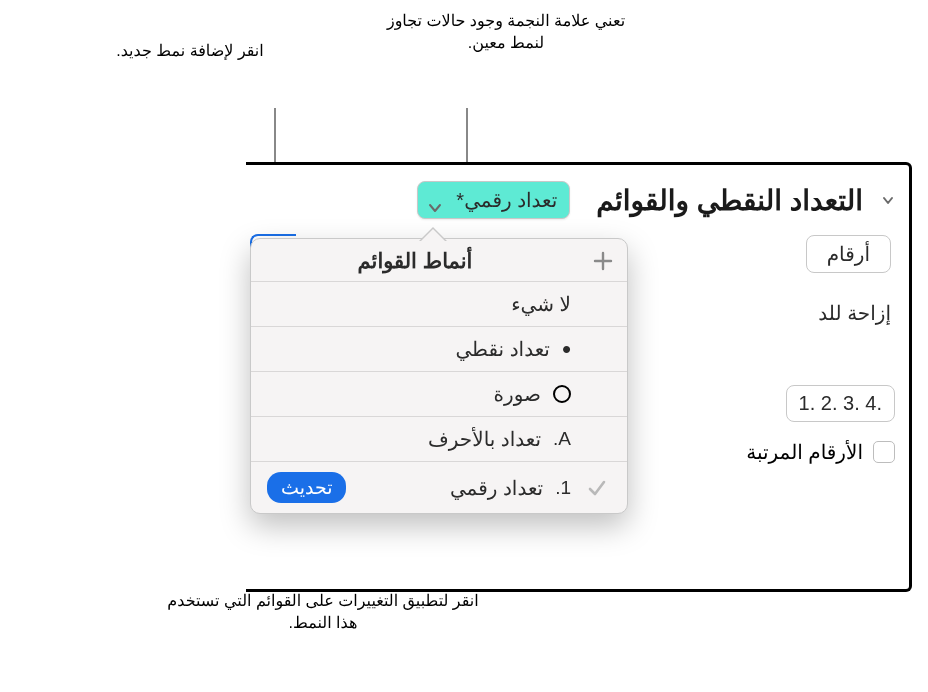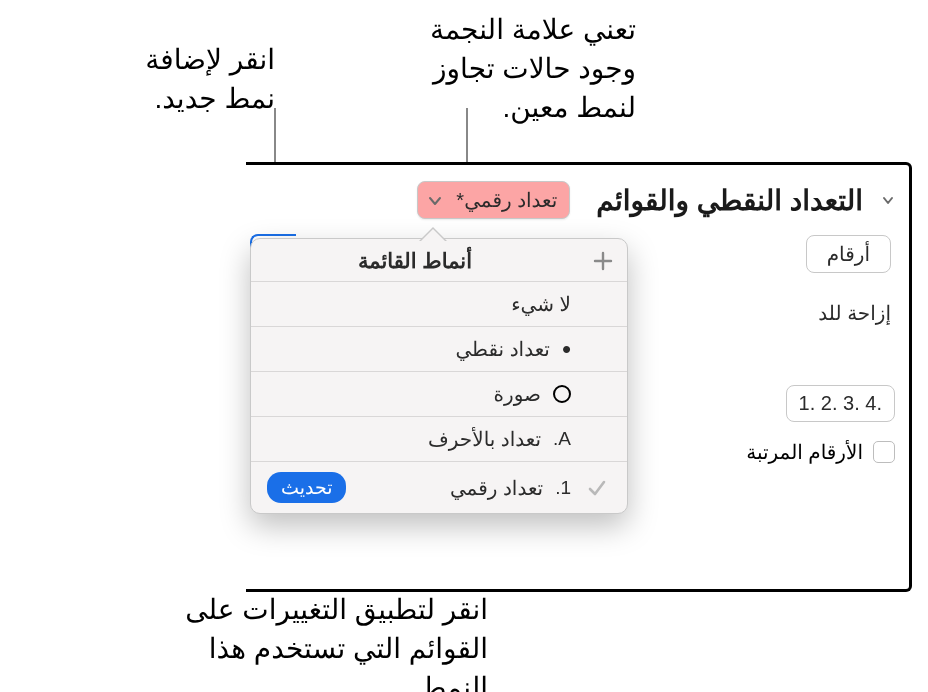--- a/index.html
+++ b/index.html
@@ -10,23 +10,23 @@
     background: #fff;
     font-family: -apple-system, "Helvetica Neue", Arial, sans-serif;
     position: relative;
     direction: rtl;
   }
 
   
   .callout {
     position: absolute;
     color: #000;
-    font-size: 28px;
+    font-size: 16px;
     line-height: 1.4;
-    text-align: right;
+    text-align: center;
     direction: rtl;
   }
   .callout-line {
     position: absolute;
     background: #888;
   }
 
   
   .panel {
     position: absolute;
@@ -57,25 +57,25 @@
   }
   .disclosure svg { display:block; }
   .section-title {
     font-size: 28px;
     font-weight: 600;
     color: #1a1a1a;
   }
 
   .style-button {
     display: flex;
-    align-items: flex-start;
+    align-items: center;
     gap: 14px;
     border: 1.5px solid #c8c8c8;
     border-radius: 8px;
-    background: #fca5a5;
+    background: #5eead4;
     padding: 6px 12px 6px 10px;
     font-size: 20px;
     color: #2b2b2b;
     box-shadow: 0 1px 2px rgba(0,0,0,0.08);
     margin-right: 8px;
   }
   .style-button .chev {
     width: 14px; height: 10px;
   }
 
@@ -279,21 +279,21 @@
 
 <div class="blue-peek"></div>
 
 <div class="popover">
   <div class="popover-header">
     <span class="add-btn">
       <svg viewBox="0 0 24 24">
           <path d="M12 4 V20 M4 12 H20" stroke="#8a8a8a" stroke-width="2.4" stroke-linecap="round"></path>
         </svg>
     </span>
-    <span class="popover-title">أنماط القائمة</span>
+    <span class="popover-title">أنماط القوائم</span>
   </div>
 
   <div class="pop-item">
     <span class="lead"></span>
     <span>لا شيء</span>
   </div>
 
   <div class="pop-item">
     <span class="lead"></span>
     <span class="bullet-dot">•</span>

